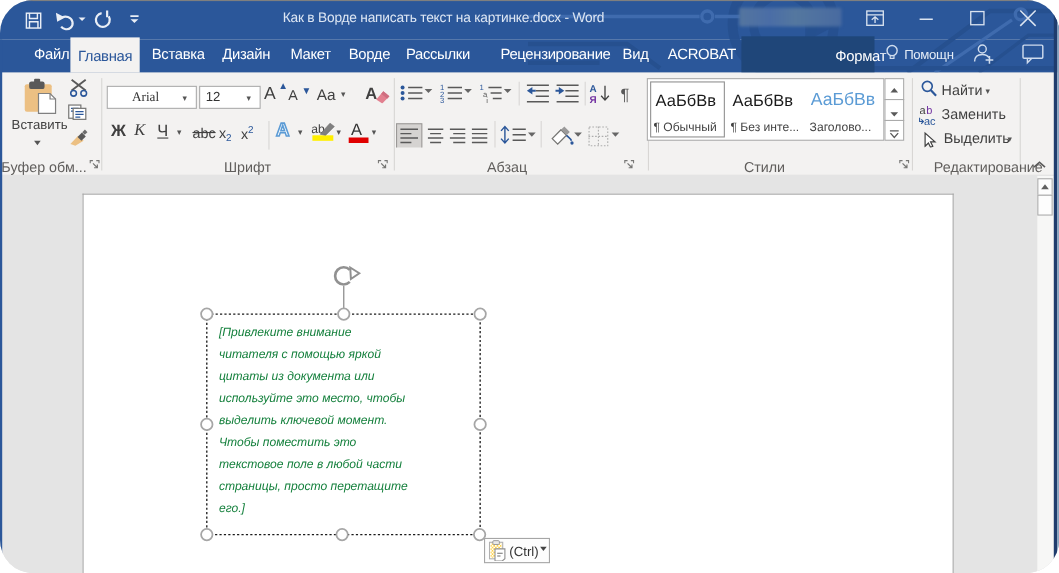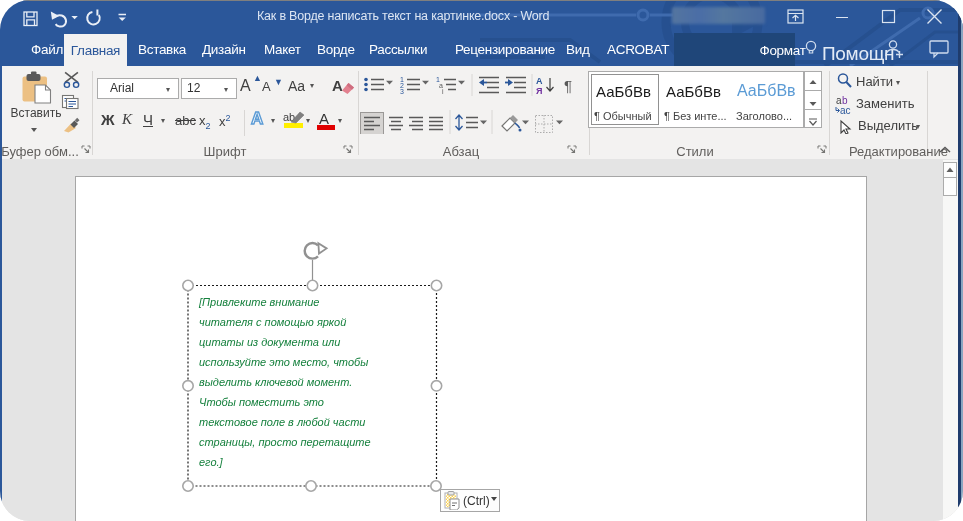--- a/index.html
+++ b/index.html
@@ -89,21 +89,21 @@
  <g fill="none" stroke="#cfdcee" stroke-width="1.3">
   <circle cx="11" cy="8" r="4.6"></circle>
   <path d="M9.3 12.5 V15 H12.7 V12.5 M9.5 15 H12.5" stroke-width="1.1"></path>
   <circle cx="93" cy="6.5" r="3.6"></circle>
   <path d="M86 18 C86 13.5 89 11.5 93 11.5 C96 11.5 98 12.5 99 14.5"></path>
   <path d="M99.5 13 V20 M96 16.5 H103" stroke-width="1.4"></path>
   <rect x="130" y="3" width="18" height="12" rx="1"></rect>
   <path d="M134 15 V19 L138 15"></path>
  </g>
 </svg>
-<div class="abs" style="left:822px;top:43px;color:#e3ebf6;font-size:19px;letter-spacing:-0.3px;">Помощн</div>
+<div class="abs" style="left:822px;top:43px;color:#e3ebf6;font-size:12px;letter-spacing:-0.3px;">Помощн</div>
 
 <div id="ribbon"></div>
 <div class="abs" style="left:0;top:66px;width:963px;height:93px;">
  <div class="sep" style="left:92px;"></div>
  <div class="sep" style="left:358px;"></div>
  <div class="sep" style="left:589px;"></div>
  <div class="sep" style="left:829px;"></div>
  <div class="sep" style="left:927px;"></div>
 
  <svg class="abs" style="left:14px;top:0px;width:81px;height:74px;" viewBox="0 0 81 74">
@@ -121,21 +121,21 @@
   <path d="M54.5 35.5 H62 M54.5 38 H62 M54.5 40.5 H59" stroke="#2b579a" stroke-width="1"></path>
   <path d="M50 65 L57 57.5 L62 62 L54.5 66.5 Z" fill="#ecc083"></path>
   <path d="M56.5 58.5 L60.5 54.5 L64 58 L60 62 Z" fill="#595959"></path>
   <path d="M60.8 54.3 L63.2 51.8 L65.5 54.2 L63 56.6 Z" fill="#6d6d6d"></path>
  </svg>
  <div class="abs" style="left:8px;top:40px;width:56px;text-align:center;font-size:12px;color:#404040;">Вставить</div>
  <div class="abs" style="left:31px;top:62px;width:0;height:0;border-left:3.5px solid transparent;border-right:3.5px solid transparent;border-top:4px solid #555;"></div>
  <div class="glabel" style="left:0px;width:80px;">Буфер обм...</div>
 
  <div class="btnbox" style="left:97px;top:12px;width:80px;height:19px;line-height:19px;">
-   <span style="padding-left:12px;">Arial</span>
+   <span style="padding-left:22px;font-family:Liberation Serif, serif;">Arial</span>
    <span class="abs" style="left:68px;top:1px;color:#555;font-size:8px;">▾</span></div>
  <div class="btnbox" style="left:181px;top:12px;width:54px;height:19px;line-height:19px;">
    <span style="padding-left:5px;">12</span>
    <span class="abs" style="left:42px;top:1px;color:#555;font-size:8px;">▾</span></div>
  <div class="abs icontxt" style="left:240px;top:11px;font-size:16px;">А<span style="position:absolute;left:13px;top:-4px;font-size:9px;color:#2b579a;">▲</span></div>
  <div class="abs icontxt" style="left:262px;top:13px;font-size:13px;">А<span style="position:absolute;left:12px;top:-2px;font-size:9px;color:#2b579a;">▼</span></div>
  <div class="abs icontxt" style="left:288px;top:12px;font-size:14px;">Aa<span style="position:absolute;left:22px;top:3px;font-size:8px;color:#555;">▾</span></div>
  <div class="abs icontxt" style="left:332px;top:11px;font-size:15px;font-weight:bold;">А</div>
  <svg class="abs" style="left:337px;top:12px;width:20px;height:16px;" viewBox="0 0 20 16">
    <path d="M5 12.5 L11.5 5 L17 9.5 L10.5 16 Z" fill="#e2808f"></path>

